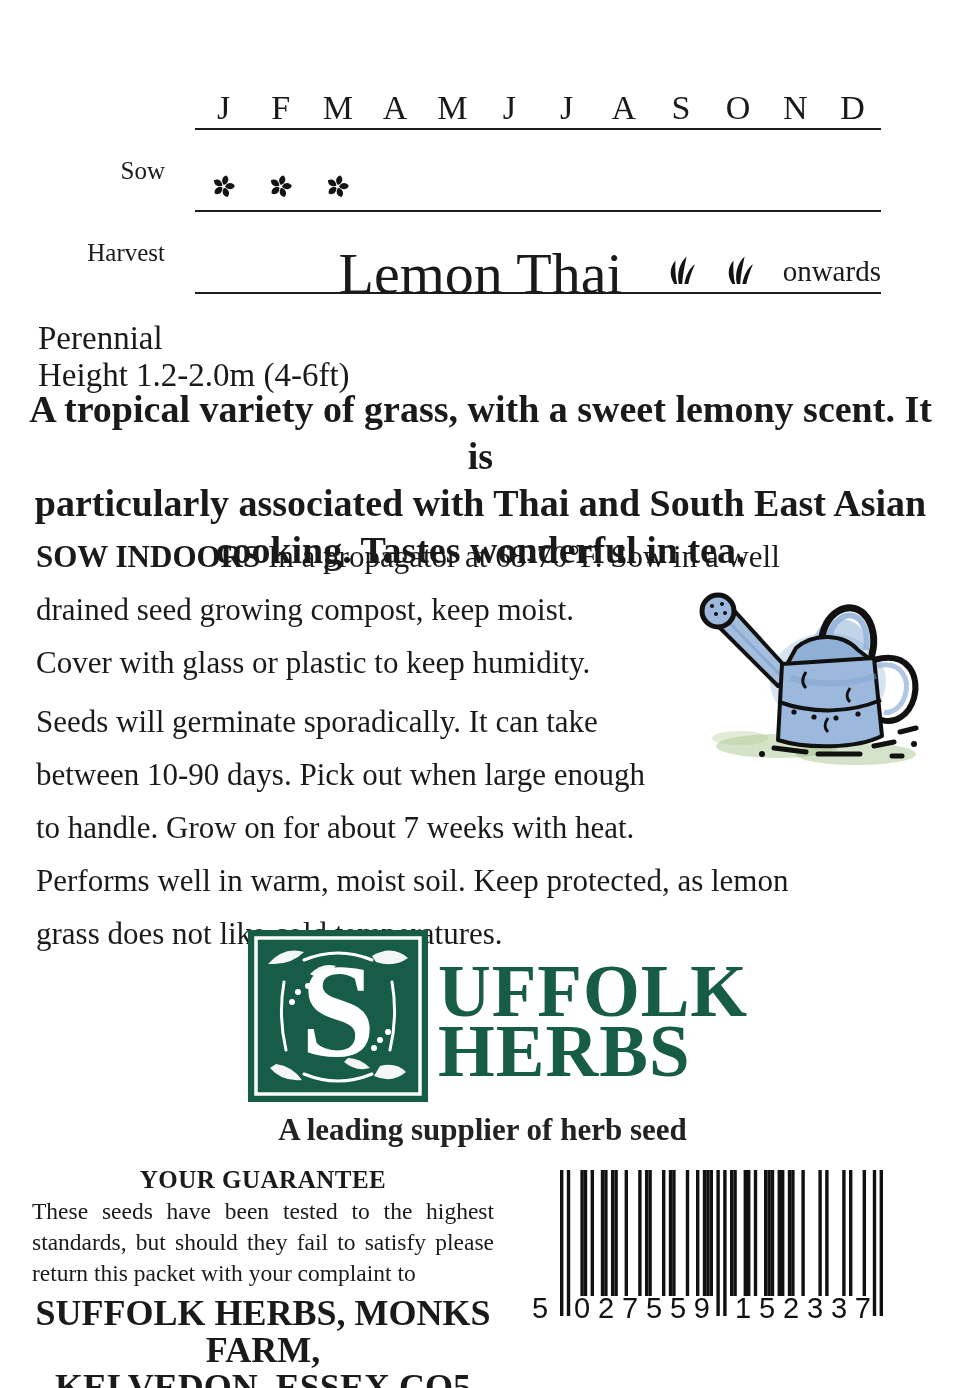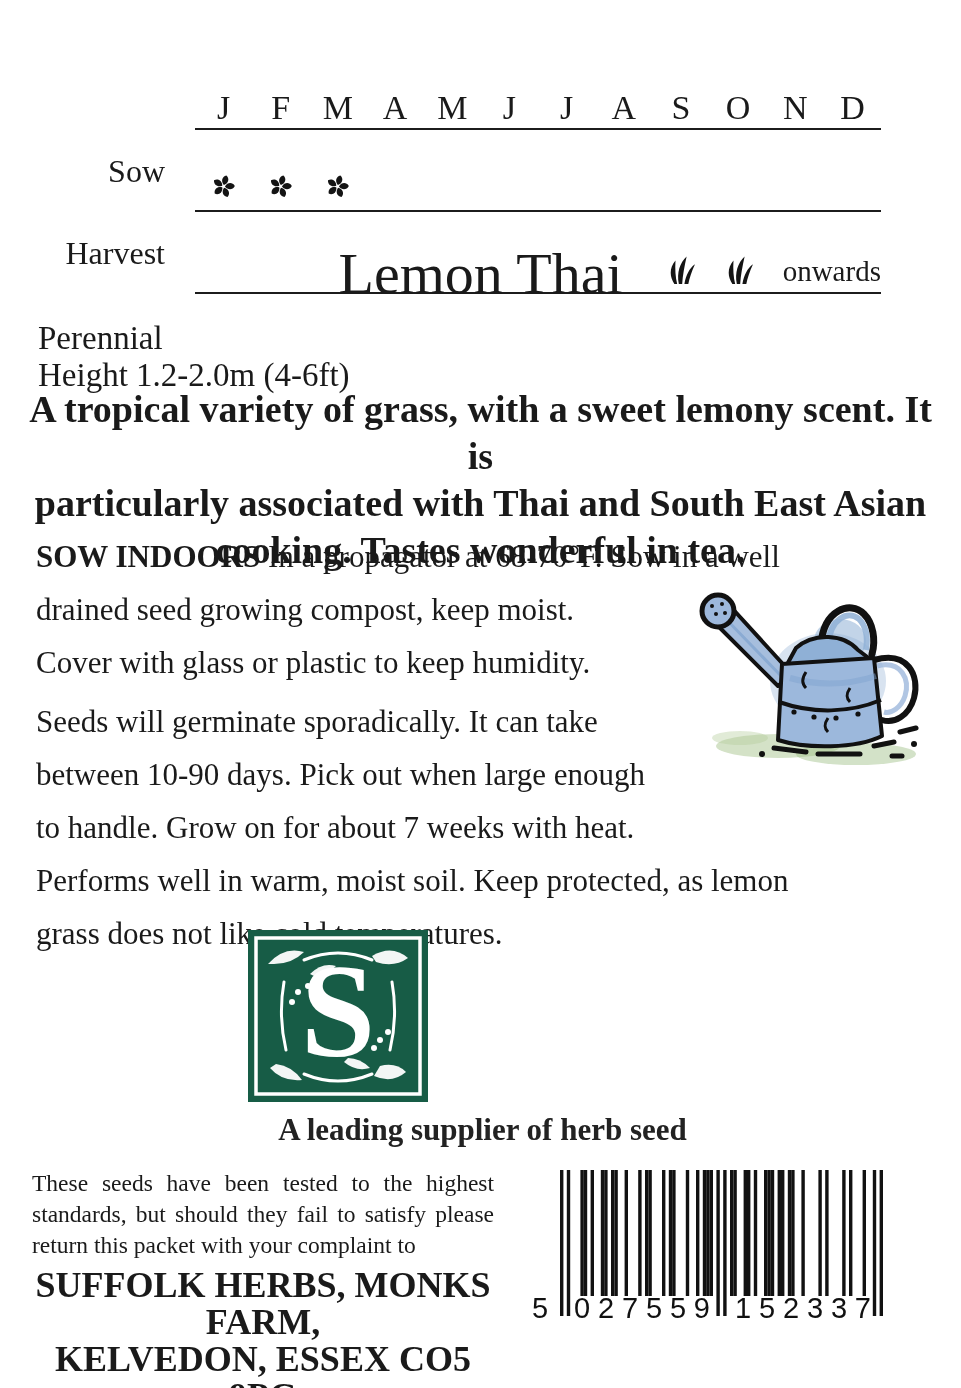--- a/index.html
+++ b/index.html
@@ -6,21 +6,21 @@
   body{
     width:961px;height:1388px;position:relative;background:#ffffff;
     font-family:"Liberation Serif","DejaVu Serif",serif;color:#1a1a1a;overflow:hidden;
   }
   :root{--green:#175c46;--ink:#1a1a1a;}
 
   
   .calendar{position:absolute;top:88px;left:30px;}
   .cal-row{display:flex;align-items:stretch;}
   .cal-label{
-    width:135px;margin-right:30px;font-size:32px;
+    width:135px;margin-right:30px;font-size:25px;
     display:flex;align-items:center;justify-content:flex-end;
   }
   .cal-track{
     width:686px;display:grid;grid-template-columns:repeat(12,1fr);
     border-bottom:2px solid #1c1c1c;align-items:center;justify-items:center;
   }
   .cal-head .cal-track{height:40px;align-items:end;}
   .cal-body .cal-track{height:48px;margin-top:32px;}
   .cal-month{font-size:34px;line-height:1;padding-bottom:3px;}
   .cal-cell{display:flex;align-items:center;justify-content:center;}
@@ -268,24 +268,29 @@
     <g fill="#ffffff">
       <circle cx="50" cy="62" r="3"></circle>
         <circle cx="60" cy="56" r="3"></circle>
         <circle cx="44" cy="72" r="3"></circle>
       <circle cx="132" cy="110" r="3"></circle>
         <circle cx="140" cy="102" r="3"></circle>
         <circle cx="126" cy="118" r="3"></circle>
     </g>
     <text x="90" y="126" text-anchor="middle" font-family="Liberation Serif, DejaVu Serif, serif" font-size="134" font-weight="bold" fill="#ffffff">S</text>
   </svg>
+  <div class="logo-text">
+    <div>UFFOLK</div>
+    <div>HERBS</div>
+  </div>
 </section>
 <div class="tagline">A leading supplier of herb seed</div>
 
 <section class="guarantee">
+  <h4 class="guarantee-heading">YOUR GUARANTEE</h4>
   <p class="guarantee-body">These seeds have been tested to the highest standards, but should they fail to satisfy please return this packet with your complaint to</p>
   <p class="guarantee-address">SUFFOLK HERBS, MONKS FARM,
 KELVEDON, ESSEX CO5 9PG</p>
 </section>
 
 <div class="barcode">
   <svg id="bc-bars" width="323" height="146" fill="#111">
       <rect x="0.00" y="0" width="3.4" height="146"></rect>
       <rect x="6.80" y="0" width="3.4" height="146"></rect>
       <rect x="20.40" y="0" width="3.4" height="126"></rect>

